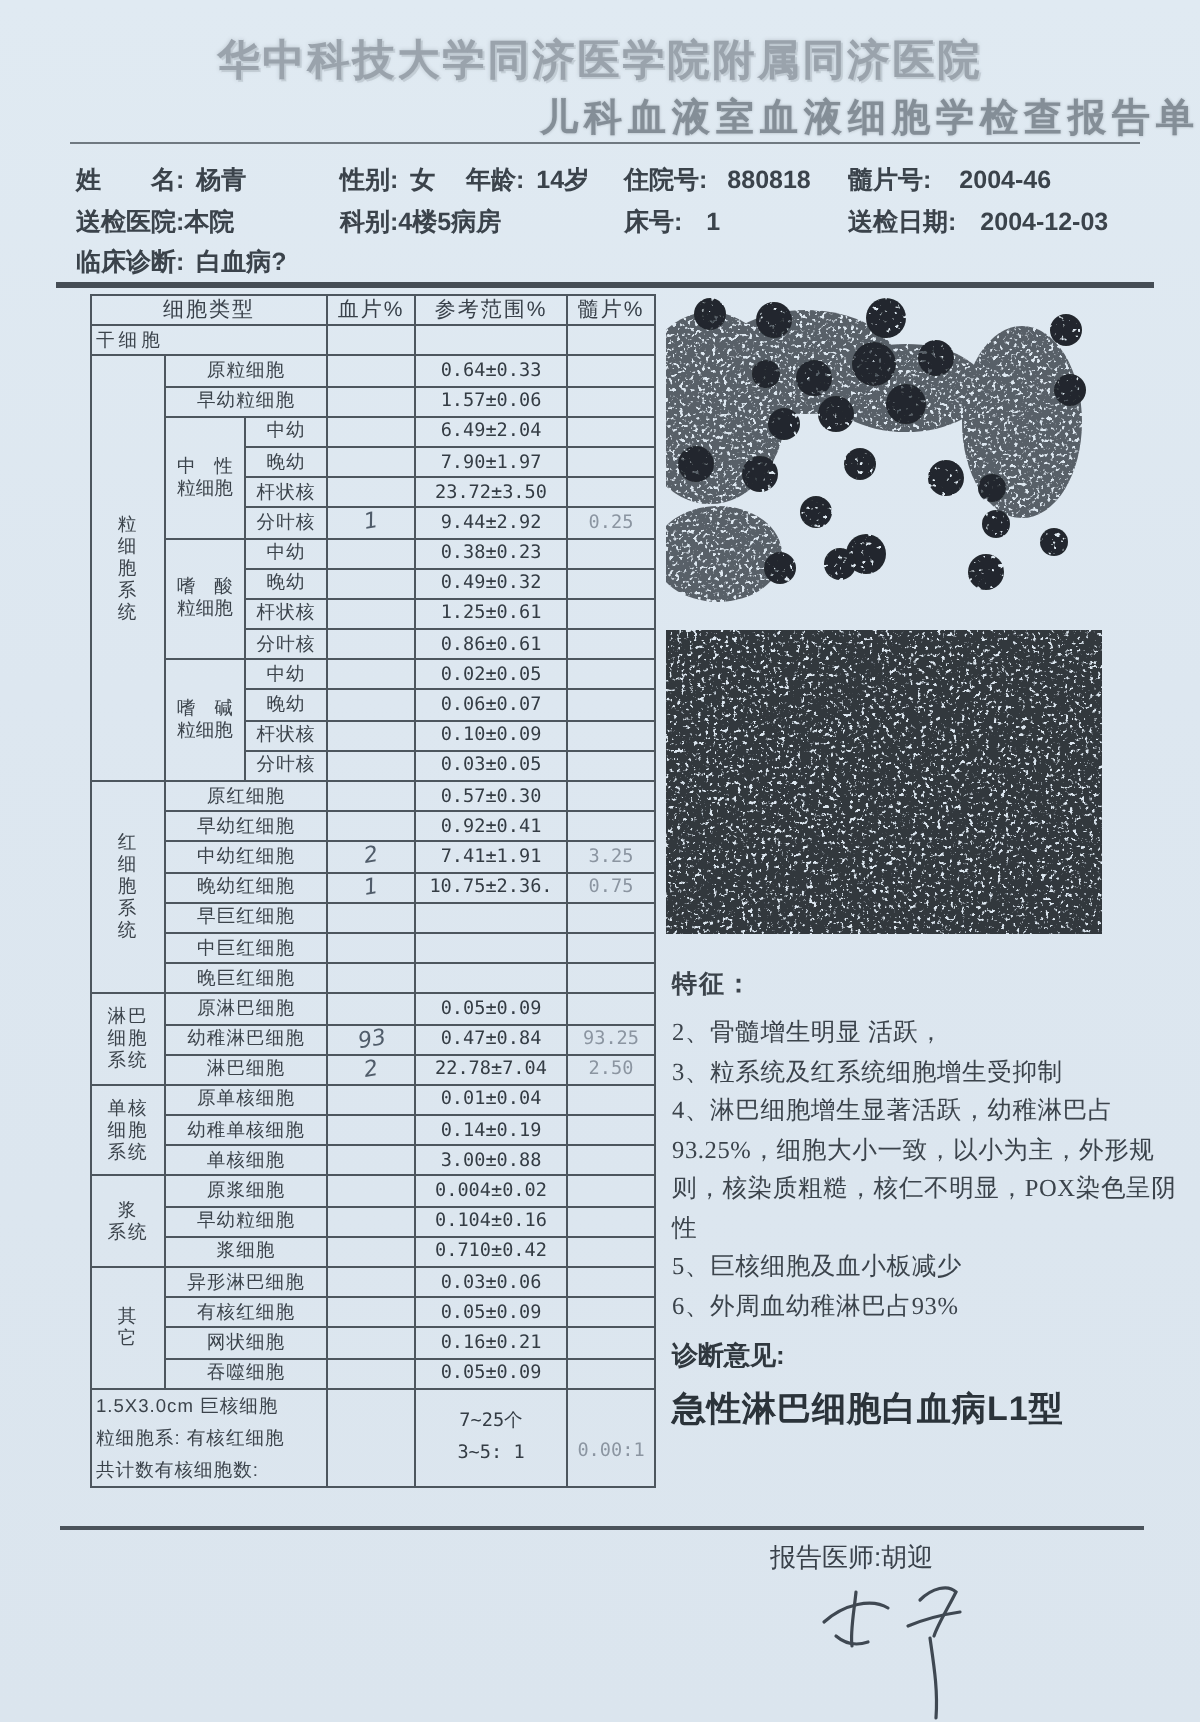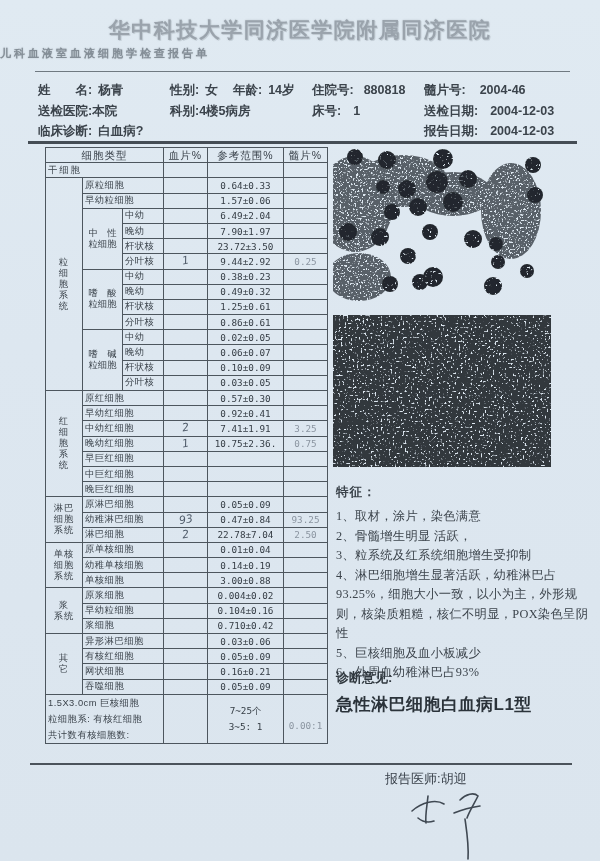--- a/index.html
+++ b/index.html
@@ -3,22 +3,22 @@
 <meta charset="utf-8">
 <style>
   html,body{margin:0;padding:0;}
   body{width:600px;height:861px;background:#dde7f0;overflow:hidden;
        font-family:"Liberation Sans",sans-serif;color:#3b434b;position:relative;}
   .page{position:absolute;inset:0;background:linear-gradient(180deg,#e0eaf2 0%,#dde7f0 40%,#dbe5ee 100%);}
   
   .title1{position:absolute;top:16px;left:0;width:100%;text-align:center;
           font-size:21px;font-weight:700;letter-spacing:1.5px;color:#9aa3ac;
           text-shadow:0 0 2px #b9c3cb, 1px 1px 0 #c6d0d8;}
-  .title2{position:absolute;top:46px;left:0;width:100%;text-align:left;
-          font-size:11px;font-weight:700;letter-spacing:3px;color:#848e97;
+  .title2{position:absolute;top:46px;left:0;width:100%;text-align:right;
+          font-size:19px;font-weight:700;letter-spacing:3px;color:#848e97;
           text-shadow:0 0 1.5px #aab4bc;}
   .hr-thin{position:absolute;top:71px;left:35px;width:535px;height:1px;background:#5c656d;opacity:.85;}
   .hr-thick{position:absolute;top:141px;left:28px;width:549px;height:2.5px;background:#454d55;}
   .hr-bottom{position:absolute;top:763px;left:30px;width:542px;height:1.5px;background:#4b535b;}
   
   .pf{position:absolute;font-size:12.5px;font-weight:600;white-space:nowrap;color:#3b434b;}
   .pf .val{margin-left:6px;}
   
   table.rpt{position:absolute;left:45px;top:147px;border-collapse:collapse;table-layout:fixed;
             background:transparent;}
@@ -29,21 +29,21 @@
   tr.hdr td{font-size:10.5px;font-weight:400;text-align:center;letter-spacing:1px;color:#39414a;}
   tr.stem{height:17px;}
   td.stemc{padding-left:30px;letter-spacing:2px;font-size:9.6px;}
   td.grp{text-align:center;white-space:pre-line;font-size:9.8px;letter-spacing:1px;color:#3b434b;padding:0;}
   td.lh-g{line-height:42px;}   
   td.lh-r{line-height:21px;}   
   td.lh-3{line-height:15px;}   
   td.lh-p{line-height:20px;}   
   td.lh-o{line-height:27px;}   
   td.sub{text-align:center;white-space:pre-line;line-height:24px;font-size:9.4px;padding:0;}
-  td.nm{text-align:left;padding-left:3px;letter-spacing:.5px;white-space:nowrap;}
+  td.nm{text-align:center;padding-left:3px;letter-spacing:.5px;white-space:nowrap;}
   td.bl{text-align:center;}
   td.rf{text-align:center;font-family:"DejaVu Sans Mono",monospace;font-size:9.6px;color:#343c44;white-space:nowrap;}
   td.mr{text-align:center;font-family:"DejaVu Sans Mono",monospace;font-size:9px;color:#8b95a1;}
   .hw{display:inline-block;font-style:italic;color:#505c6a;font-size:11px;
       transform:rotate(-10deg);font-family:"DejaVu Sans",sans-serif;}
   tr.foot{height:53px;}
   td.footL{padding-left:4px;font-size:9.6px;vertical-align:middle;}
   td.footL div{line-height:16px;white-space:nowrap;letter-spacing:.5px;}
   td.footR div{line-height:16px;}
   
@@ -90,23 +90,20 @@
   </div>
   <div class="pf" style="left:312px;top:103px">
     <span>床号:</span><span class="val" style="margin-left:12px">1</span>
   </div>
   <div class="pf" style="left:424px;top:103px">
     <span>送检日期:</span><span class="val" style="margin-left:12px">2004-12-03</span>
   </div>
 
   <div class="pf" style="left:38px;top:123px">
     <span>临床诊断:</span><span class="val">白血病?</span>
-  </div>
-  <div class="pf" style="left:424px;top:123px">
-    <span>报告日期:</span><span class="val" style="margin-left:12px">2004-12-03</span>
   </div>
 
   <div class="hr-thick"></div>
 
   <table class="rpt">
     <colgroup>
         <col style="width:37px">
         <col style="width:40px">
         <col style="width:41px">
         <col style="width:44px">
@@ -437,21 +434,20 @@
         <feTurbulence type="fractalNoise" baseFrequency="0.5" numOctaves="3" seed="13" result="n"></feTurbulence>
         <feColorMatrix in="n" type="matrix" values="0 0 0 0 0  0 0 0 0 0  0 0 0 0 0  5 5 5 0 -5.6" result="a"></feColorMatrix>
         <feComposite in="SourceGraphic" in2="a" operator="in"></feComposite>
       </filter>
     </defs>
     <rect x="0" y="0" width="218" height="152" fill="#32383e" filter="url(#gFine)"></rect>
   </svg>
 
   <div class="features">
     <div class="fh">特征：</div>
-    <div class="fi">1、取材，涂片，染色满意</div>
     <div class="fi">2、骨髓增生明显 活跃，</div>
     <div class="fi">3、粒系统及红系统细胞增生受抑制</div>
     <div class="fi">4、淋巴细胞增生显著活跃，幼稚淋巴占93.25%，细胞大小一致，以小为主，外形规则，核染质粗糙，核仁不明显，POX染色呈阴性</div>
     <div class="fi">5、巨核细胞及血小板减少</div>
     <div class="fi">6、外周血幼稚淋巴占93%</div>
   </div>
 
   <div class="diag">
     <div class="dh">诊断意见:</div>
     <div class="dt">急性淋巴细胞白血病L1型</div>

